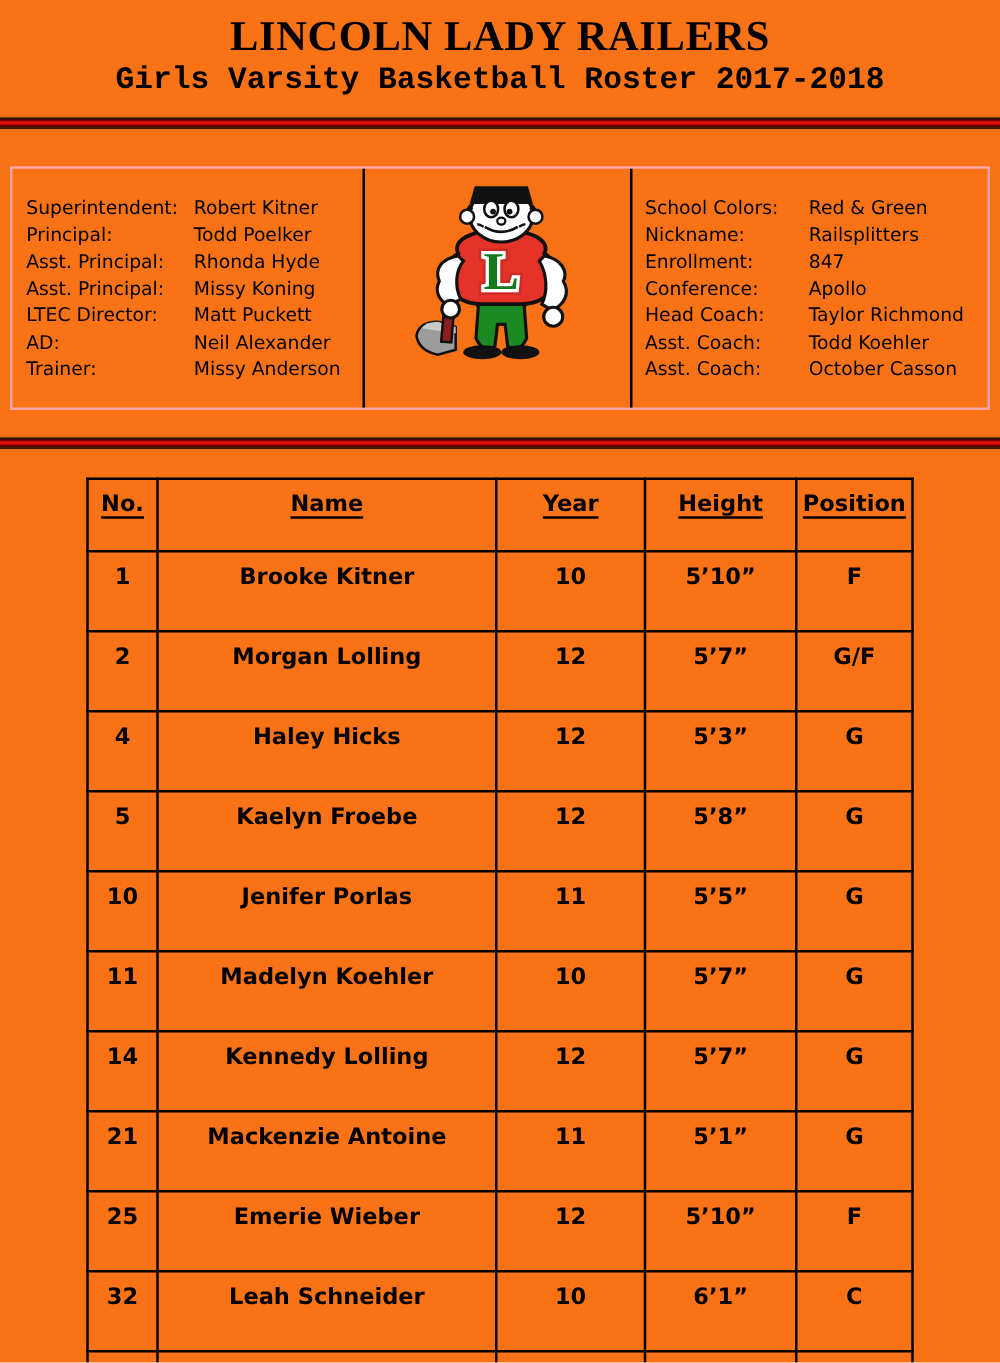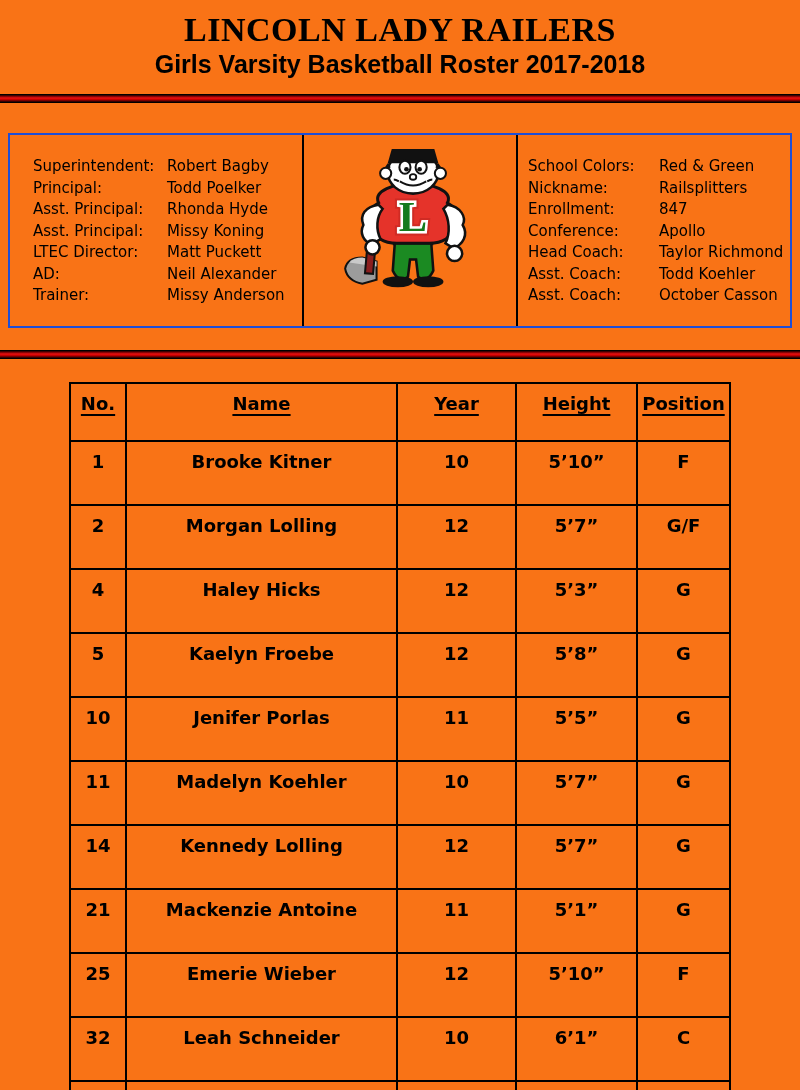--- a/index.html
+++ b/index.html
@@ -7,34 +7,34 @@
     width:800px;height:1090px;background:#f97316;overflow:hidden;
     font-family:"DejaVu Sans",sans-serif;color:#000;
     position:relative;
   }
   .page-title{
     margin-top:11px;text-align:center;
     font-family:"Liberation Serif",serif;font-weight:bold;
     font-size:34px;line-height:38px;letter-spacing:0.5px;color:#000;
   }
   .page-subtitle{
-    text-align:center;font-family:Liberation Sans, sans-serif;font-weight:bold;
+    text-align:center;font-family:Liberation Mono, monospace;font-weight:bold;
     font-size:25px;line-height:30px;color:#000;
   }
   .red-bar{
     height:9px;width:800px;box-sizing:border-box;
     background:linear-gradient(to bottom,
       #1c0000 0%,#6e0000 16%,#e81010 42%,#d40000 60%,#600000 84%,#150000 100%);
     border-top:1px solid #000;border-bottom:1px solid #000;
   }
   .bar-1{margin-top:15px;}
   .bar-2{margin-top:22px;}
   .info-box{
     margin:30px 8px 0 8px;height:195px;box-sizing:border-box;
-    border:2px solid #1d4ed8;display:flex;padding-left:12px;
+    border:2px solid #fca5a5;display:flex;
   }
   .info-cell{box-sizing:border-box;}
   .info-left{width:282px;border-right:2px solid #000;padding:21px 0 0 11px;}
   .info-middle{width:214px;border-right:2px solid #000;
     display:flex;align-items:flex-start;justify-content:center;padding-top:8px;}
   .info-right{flex:1;padding:21px 0 0 10px;}
   .info-grid{display:grid;row-gap:0;}
   .info-left .info-grid{grid-template-columns:134px auto;}
   .info-right .info-grid{grid-template-columns:131px auto;}
   .info-grid span{
@@ -60,21 +60,21 @@
   <div class="page-title">LINCOLN LADY RAILERS</div>
   <div class="page-subtitle">Girls Varsity Basketball Roster 2017-2018</div>
 
   <div class="red-bar bar-1"></div>
 
   <div class="info-box">
 
     <div class="info-cell info-left">
       <div class="info-grid">
         <span>Superintendent:</span>
-          <span>Robert Bagby</span>
+          <span>Robert Kitner</span>
         <span>Principal:</span>
           <span>Todd Poelker</span>
         <span>Asst. Principal:</span>
           <span>Rhonda Hyde</span>
         <span>Asst. Principal:</span>
           <span>Missy Koning</span>
         <span>LTEC Director:</span>
           <span>Matt Puckett</span>
         <span>AD:</span>
           <span>Neil Alexander</span>

